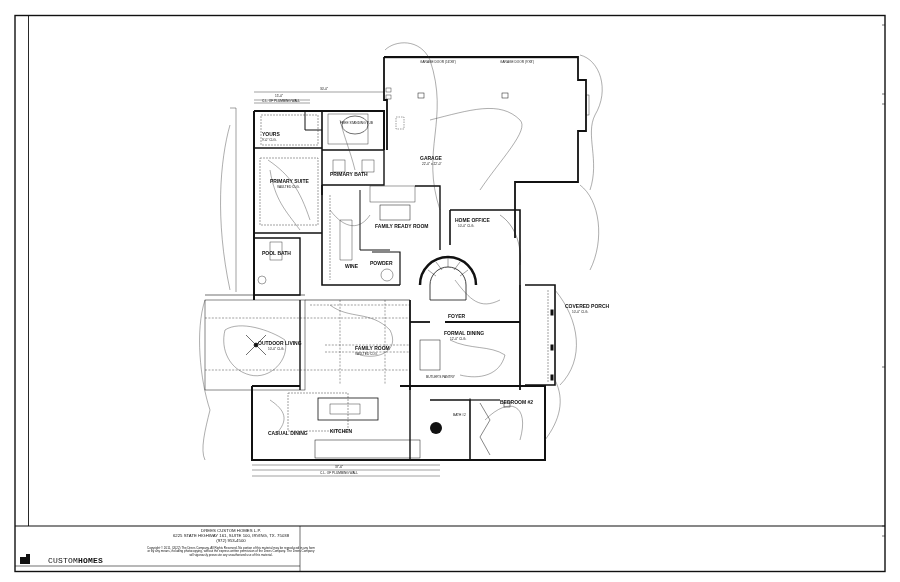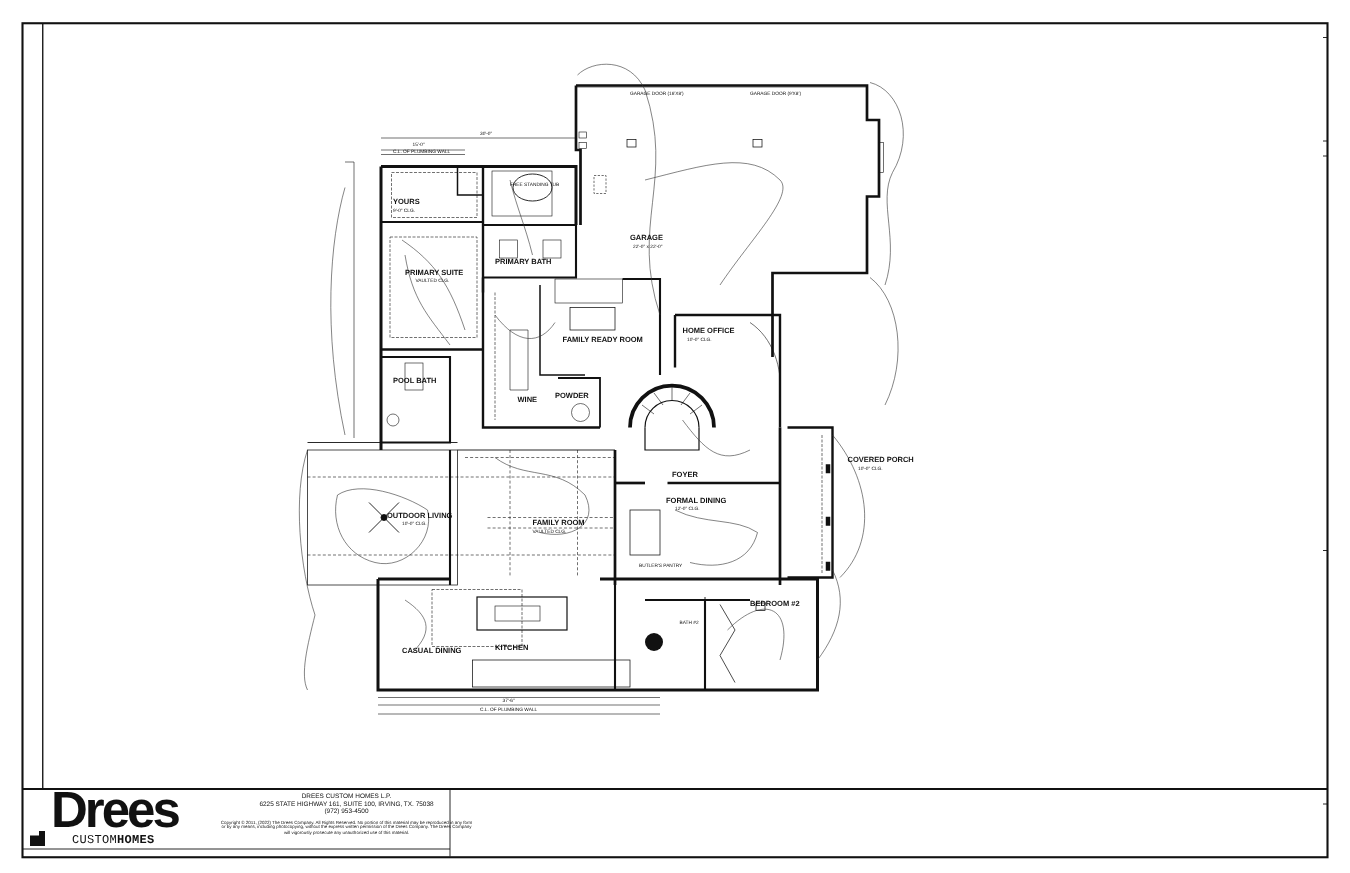--- a/index.html
+++ b/index.html
@@ -206,21 +206,20 @@
     <text x="262" y="102" class="dim">C.L. OF PLUMBING WALL</text>
     <text x="320" y="90" class="dim">30'-0"</text>
     <text x="275" y="97" class="dim">15'-0"</text>
     <text x="335" y="468" class="dim">37'-6"</text>
     <text x="320" y="474" class="dim">C.L. OF PLUMBING WALL</text>
   </g>
 </svg>
 </div>
 
 <div class="logo">
-  <div class="logo-main">Drees</div>
   <div class="logo-mark"></div>
   <div class="logo-sub"><span>CUSTOM</span><b>HOMES</b></div>
 </div>
 
 <div class="company">
   <div class="l">DREES CUSTOM HOMES L.P.</div>
   <div class="l">6225 STATE HIGHWAY 161, SUITE 100, IRVING, TX. 75038</div>
   <div class="l">(972) 953-4500</div>
   <div class="cp">Copyright © 2011, (2022) The Drees Company. All Rights Reserved. No portion of this material may be reproduced in any form or by any means, including photocopying, without the express written permission of the Drees Company. The Drees Company will vigorously prosecute any unauthorized use of this material.</div>
 </div>

